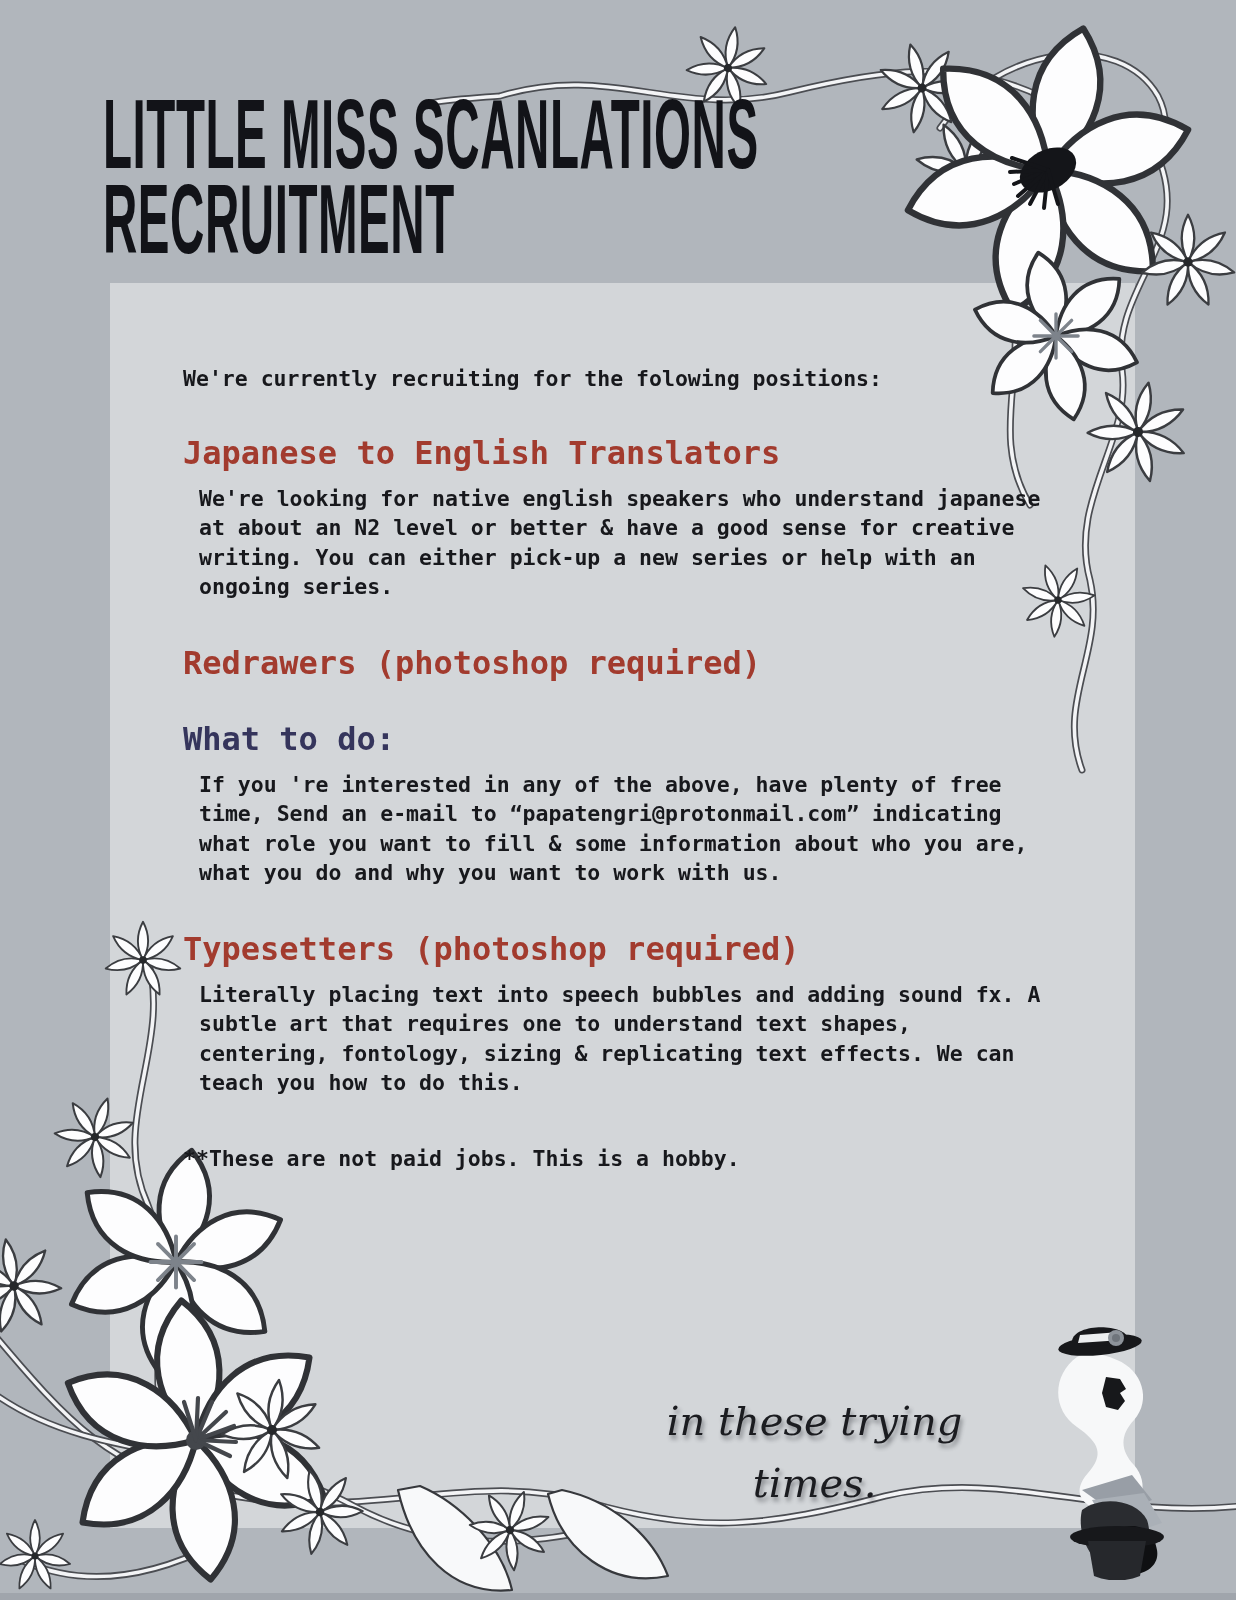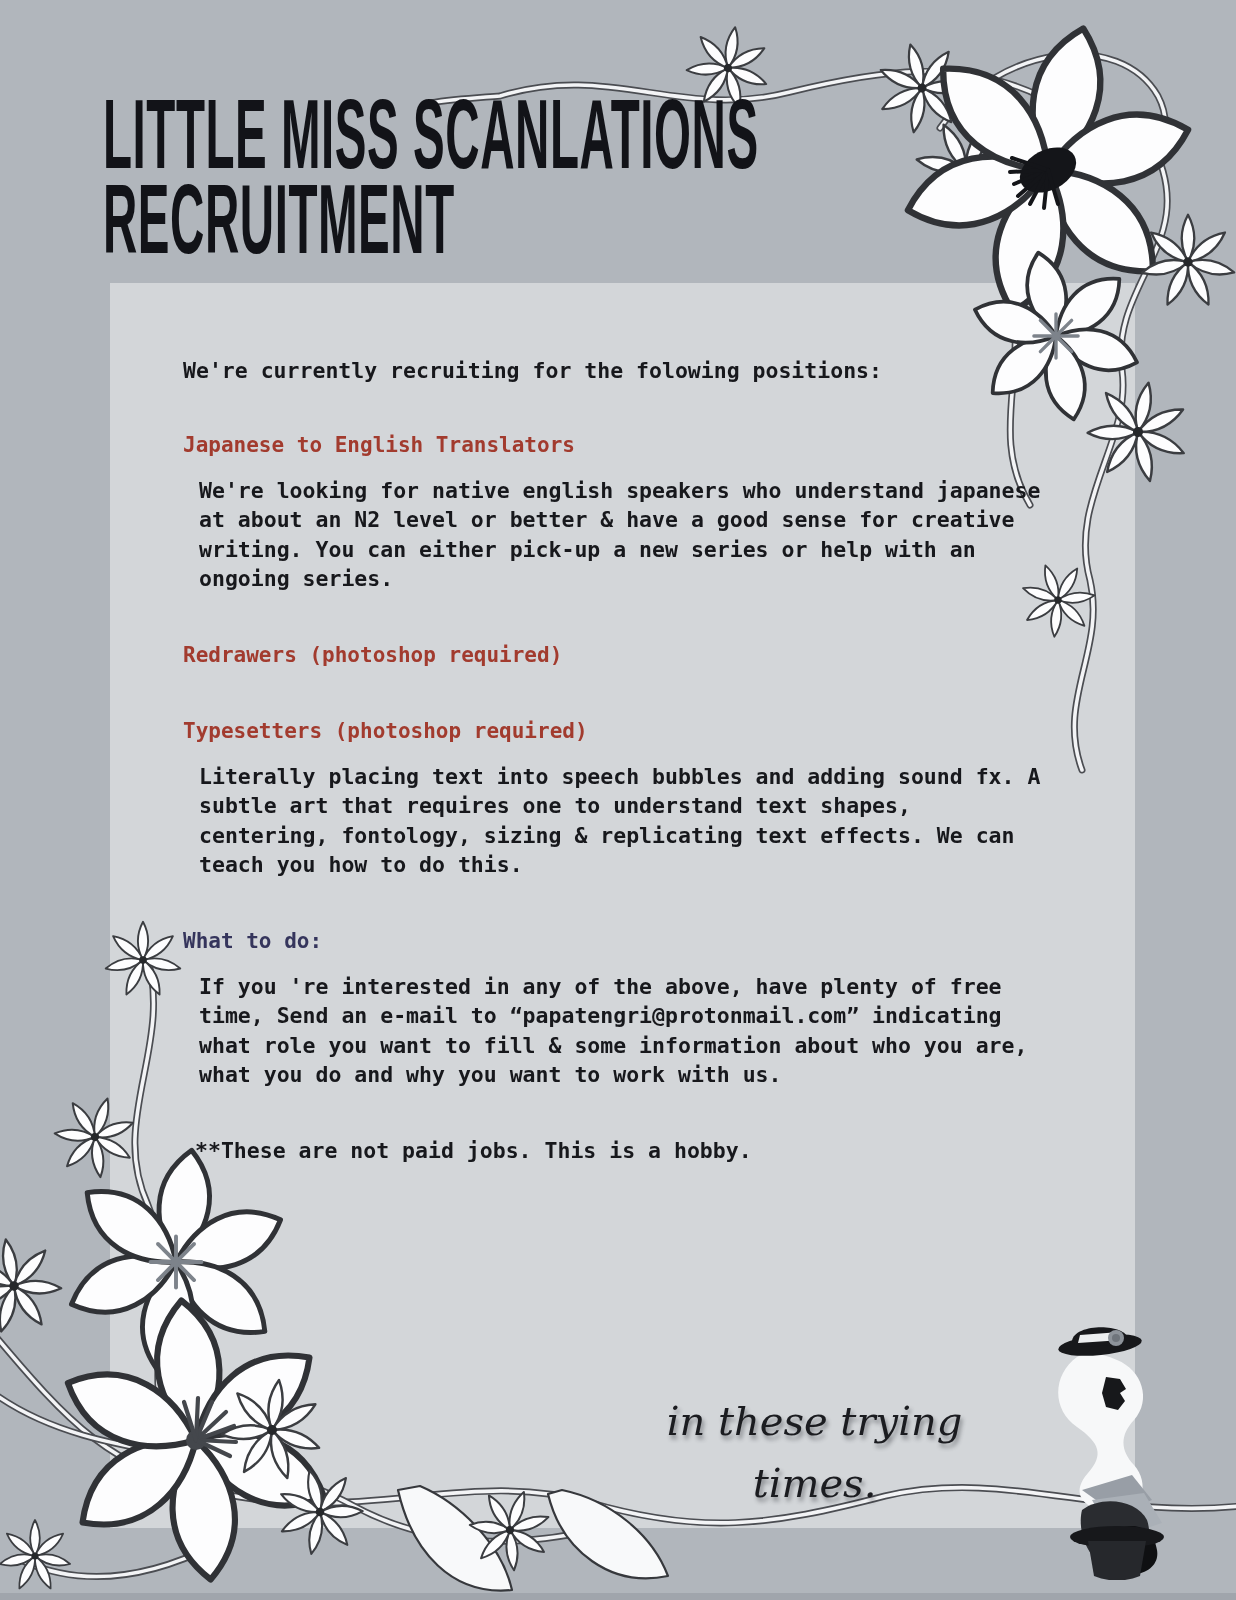--- a/index.html
+++ b/index.html
@@ -22,32 +22,32 @@
   }
   .title{
     position:absolute;left:103px;top:92px;z-index:3;
     font-family:"Liberation Sans", sans-serif;
     font-weight:800;color:#121318;
     font-size:88px;line-height:76px;letter-spacing:1px;
     text-transform:uppercase;white-space:nowrap;
     transform:scale(0.54,1.12);transform-origin:left top;
   }
   .content{
-    position:absolute;left:183px;top:356px;width:884px;z-index:3;
+    position:absolute;left:183px;top:364px;width:884px;z-index:3;
     color:#17181c;font-size:21.5px;line-height:29.5px;font-weight:bold;
   }
   .intro{margin:0 0 44px 0;}
   .section{margin:0 0 46px 0;}
   .section .heading{
-    font-size:21px;line-height:30px;margin:0 0 4px 0;font-weight:bold;
+    font-size:32px;line-height:30px;margin:0 0 4px 0;font-weight:bold;
   }
   .heading.red{color:#a23b2e;}
   .heading.navy{color:#35355c;}
   .body-text{margin:16px;}
-  .footnote{margin:16px 0 0 12px;}
+  .footnote{margin:16px 0 0 0;}
   .closing{
     position:absolute;left:612px;top:1390px;width:405px;z-index:3;
     text-align:center;
     font-family:"DejaVu Serif", serif;font-style:italic;
     font-size:40px;line-height:62px;color:#1b1c20;
     text-shadow:2px 4px 4px rgba(40,42,48,0.45);
   }
   .logo{position:absolute;left:1022px;top:1315px;z-index:3;}
   .vd{fill:none;stroke:#4b4d52;stroke-width:7;stroke-linecap:round;}
   .vl{fill:none;stroke:#f3f4f6;stroke-width:3.6;stroke-linecap:round;}
@@ -182,27 +182,27 @@
   <div class="section">
     <h2 class="heading red">Japanese to English Translators</h2>
     <p class="body-text">We're looking for native english speakers who understand japanese at about an N2 level or better &amp; have a good sense for creative writing. You can either pick-up a new series or help with an ongoing series.</p>
   </div>
 
   <div class="section">
     <h2 class="heading red">Redrawers (photoshop required)</h2>
   </div>
 
   <div class="section">
+    <h2 class="heading navy">What to do:</h2>
+    <p class="body-text">If you 're interested in any of the above, have plenty of free time, Send an e-mail to “papatengri@protonmail.com” indicating what role you want to fill &amp; some information about who you are, what you do and why you want to work with us.</p>
+  </div>
+
+  <div class="section">
     <h2 class="heading red">Typesetters (photoshop required)</h2>
     <p class="body-text">Literally placing text into speech bubbles and adding sound fx. A subtle art that requires one to understand text shapes, centering, fontology, sizing &amp; replicating text effects. We can teach you how to do this.</p>
-  </div>
-
-  <div class="section">
-    <h2 class="heading navy">What to do:</h2>
-    <p class="body-text">If you 're interested in any of the above, have plenty of free time, Send an e-mail to “papatengri@protonmail.com” indicating what role you want to fill &amp; some information about who you are, what you do and why you want to work with us.</p>
   </div>
 
   <p class="footnote">**These are not paid jobs. This is a hobby.</p>
 </div>
 
 <div class="closing">
   <div>in these trying times.</div>
 </div>
 
 <svg class="logo" width="150" height="265" viewBox="0 0 150 265" xmlns="http://www.w3.org/2000/svg">

